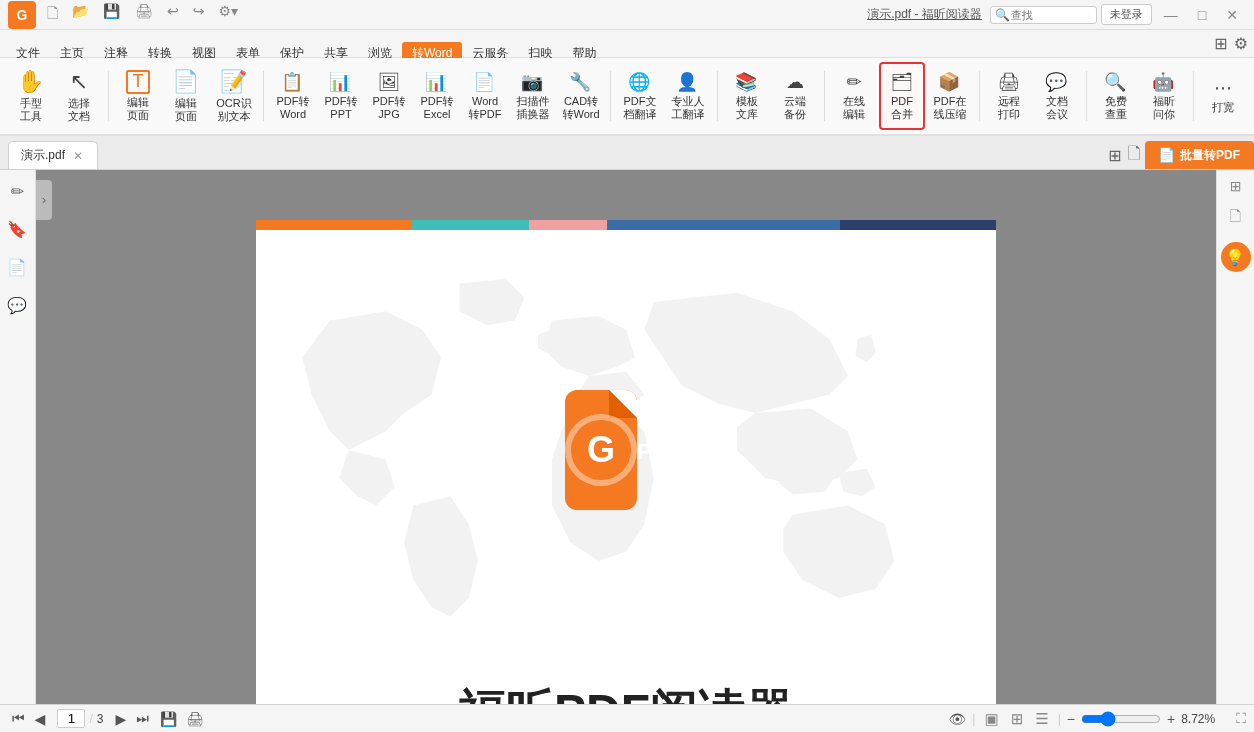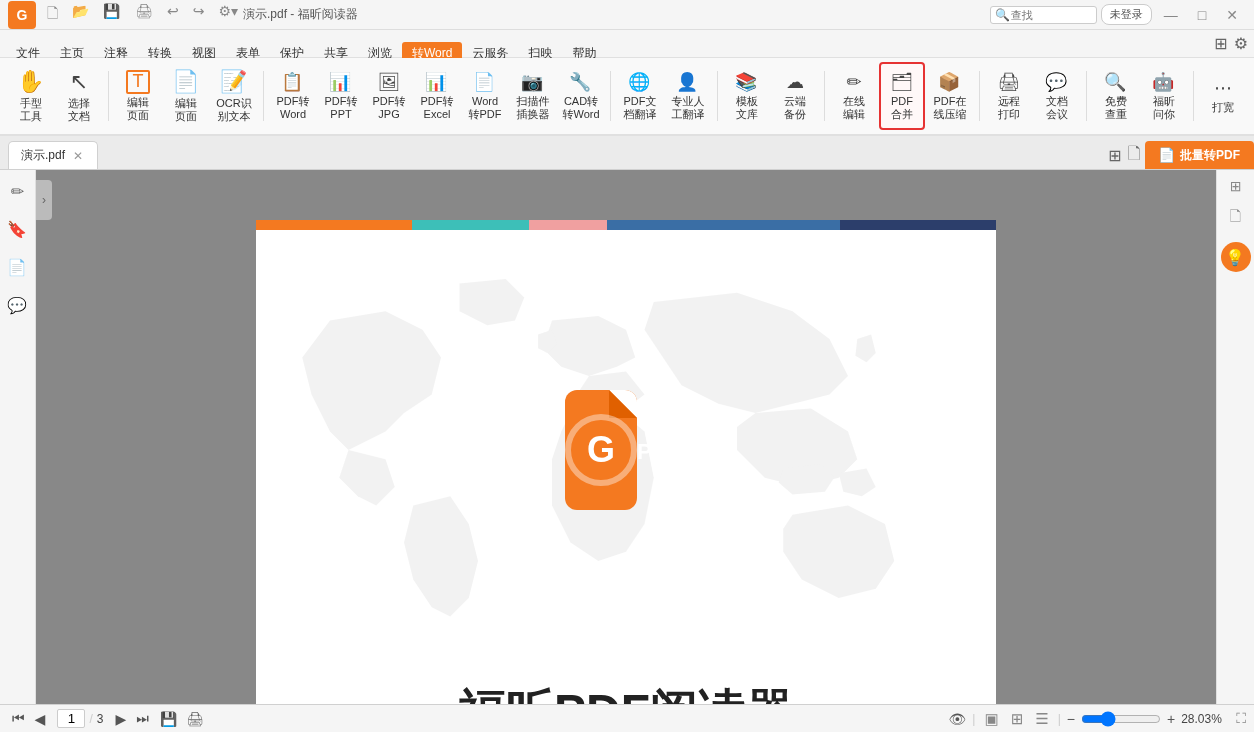--- a/index.html
+++ b/index.html
@@ -3,24 +3,24 @@
   <meta charset="utf-8">
   <style>
     * { margin: 0; padding: 0; box-sizing: border-box; }
     body { font-family: "Microsoft YaHei", "SimHei", sans-serif; font-size: 12px; background: #f0f0f0; width: 1254px; height: 732px; overflow: hidden; display: flex; flex-direction: column; }
 
     
     #titlebar { height: 30px; background: #f5f5f5; display: flex; align-items: center; padding: 0 8px; border-bottom: 1px solid #ddd; }
     #titlebar .logo { width: 28px; height: 28px; background: #f47920; border-radius: 4px; display: flex; align-items: center; justify-content: center; color: white; font-size: 14px; font-weight: bold; flex-shrink: 0; }
     #titlebar .win-controls-left { display: flex; gap: 4px; margin-left: 6px; }
     #titlebar .win-controls-left span { font-size: 14px; color: #888; cursor: pointer; padding: 2px 5px; }
-    #titlebar .title { flex: 1; text-align: left; font-size: 12px; color: #555; }
+    #titlebar .title { flex: 1; text-align: right; font-size: 12px; color: #555; text-decoration: underline; }
     #titlebar .win-controls-right { display: flex; gap: 4px; align-items: center; }
     #titlebar .win-btn { font-size: 14px; color: #888; padding: 2px 8px; cursor: pointer; }
-    #titlebar .user-btn { font-size: 11px; color: #555; background: #fff; border: 1px solid #ccc; border-radius: 8px; padding: 2px 8px; cursor: pointer; }
+    #titlebar .user-btn { font-size: 11px; color: #555; background: #fff; border: 1px solid #ccc; border-radius: 3px; padding: 2px 8px; cursor: pointer; }
     #titlebar .search-box { display: flex; align-items: center; border: 1px solid #ccc; border-radius: 3px; background: #fff; padding: 1px 5px; margin-left: 8px; }
     #titlebar .search-box input { border: none; outline: none; font-size: 11px; width: 80px; color: #aaa; }
 
     
     #menubar { height: 28px; background: #f5f5f5; display: flex; align-items: center; padding: 0 6px; border-bottom: 1px solid #e0e0e0; }
     #menubar .menu-item { padding: 3px 10px; font-size: 12px; color: #333; cursor: pointer; border-radius: 3px; margin-top: 20px; }
     #menubar .menu-item.active { background: #f47920; color: white; border-radius: 3px; }
     #menubar .right-controls { margin-left: auto; display: flex; align-items: center; gap: 6px; }
     #menubar .icon-btn { font-size: 16px; color: #666; cursor: pointer; }
 
@@ -363,16 +363,16 @@
   <div class="zoom-controls">
     <span class="zoom-icon">👁</span>
     <span style="color:#ccc;font-size:12px;">|</span>
     <span class="view-btn">▣</span>
     <span class="view-btn">⊞</span>
     <span class="view-btn">☰</span>
     <span style="color:#ccc;font-size:12px;">|</span>
     <span class="zoom-icon">−</span>
     <input type="range" class="zoom-slider" min="10" max="200" value="67" style="">
     <span class="zoom-icon">+</span>
-    <span class="zoom-value">28.03%</span>
+    <span class="zoom-value">8.72%</span>
     <span class="expand-btn">⛶</span>
   </div>
 </div>
 
 </body></html>

